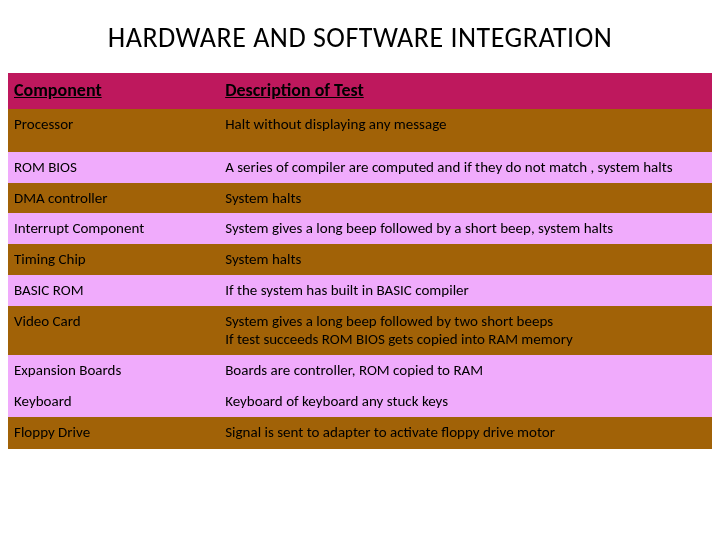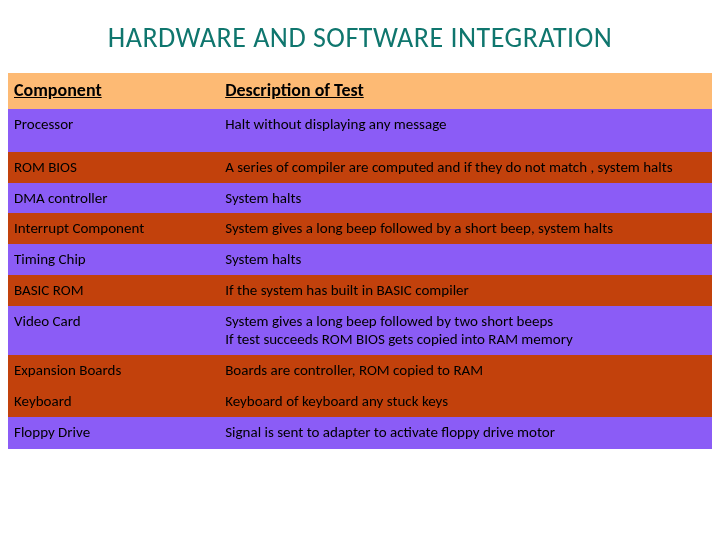--- a/index.html
+++ b/index.html
@@ -8,50 +8,50 @@
     height: 540px;
     background: #ffffff;
     font-family: Calibri, "Segoe UI", Arial, sans-serif;
     overflow: hidden;
     padding: 20px 8px 0 8px;
   }
   .title {
     font-size: 28px;
     font-weight: 400;
     text-align: center;
-    color: #0f766e;
+    color: #000000;
     margin-bottom: 18px;
     letter-spacing: 0.5px;
   }
   table {
     width: 100%;
     border-collapse: collapse;
     table-layout: fixed;
   }
   col.c1 { width: 30%; }
   col.c2 { width: 70%; }
   th {
     font-size: 18px;
     font-weight: 700;
     text-align: left;
     text-decoration: underline;
     color: #000;
     padding: 6px 6px 8px 6px;
-    background: #fdba74;
+    background: #be185d;
     vertical-align: top;
   }
   td {
     font-size: 15px;
     color: #000;
     padding: 6px 6px;
     vertical-align: top;
     line-height: 1.25;
   }
-  tr.band td { background: #8b5cf6; }
-  tr.plain td { background: #c2410c; }
+  tr.band td { background: #a16207; }
+  tr.plain td { background: #f0abfc; }
   tr.tall td { padding-bottom: 18px; }
   tr.cut td { padding-bottom: 8px; }
 </style>
 </head>
 <body>
 
 <h1 class="title">HARDWARE AND SOFTWARE INTEGRATION</h1>
 
 <table>
   <colgroup>

